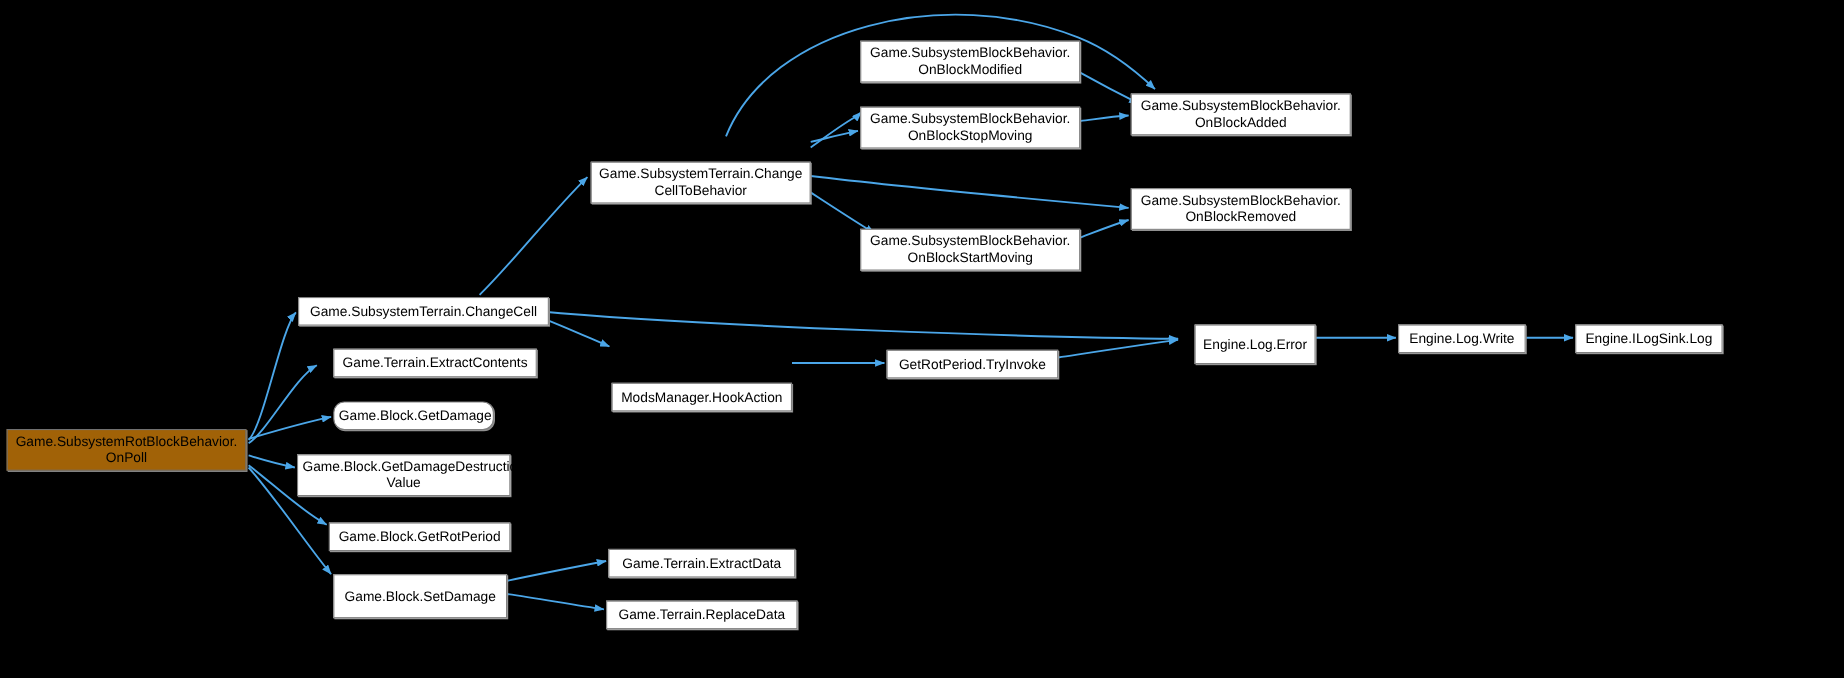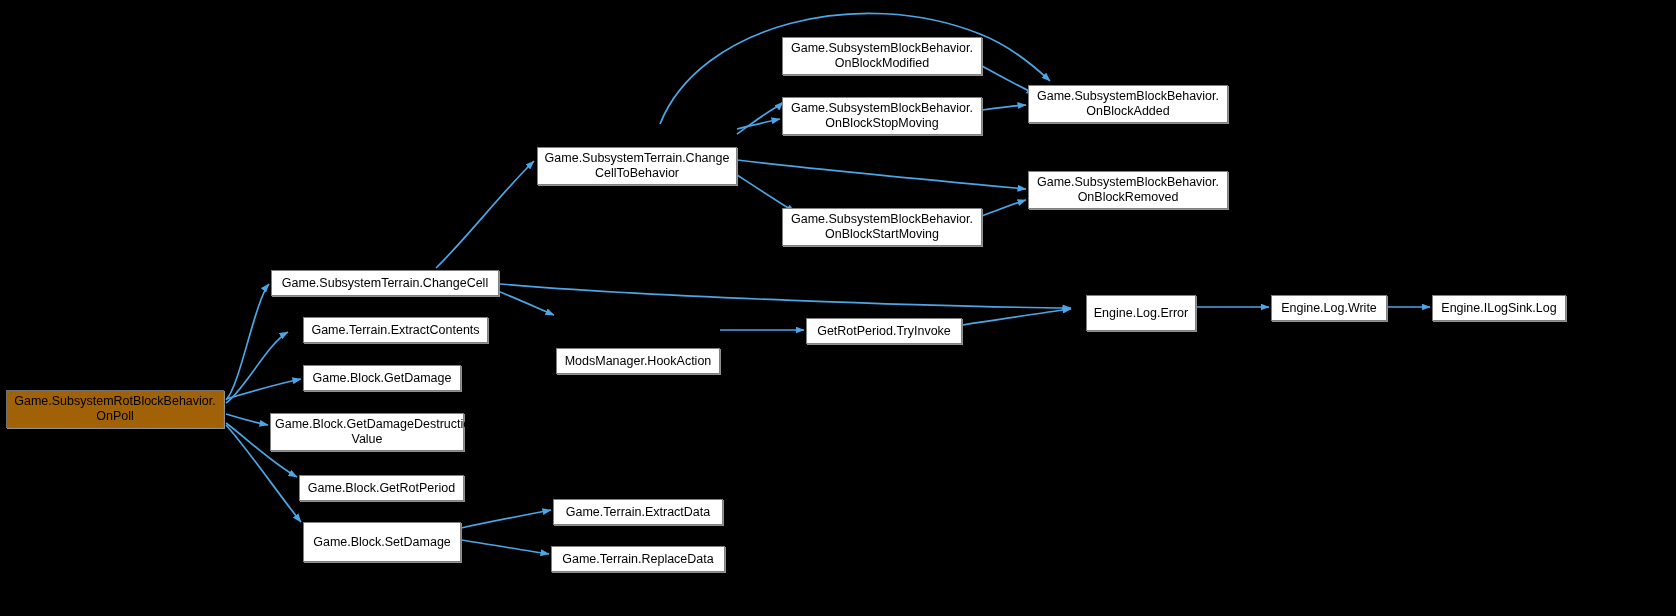--- a/index.html
+++ b/index.html
@@ -94,21 +94,21 @@
       <div class="node root" style="left: 6px; top: 390px; width: 218px; height: 38px;">
         <span class="node-label">Game.SubsystemRotBlockBehavior.
 OnPoll</span>
       </div>
       <div class="node" style="left: 271px; top: 270px; width: 228px; height: 24px;">
         <span class="node-label">Game.SubsystemTerrain.ChangeCell</span>
       </div>
       <div class="node" style="left: 290px; top: 317px; width: 185px; height: 24px; margin-left: 13px;">
         <span class="node-label">Game.Terrain.ExtractContents</span>
       </div>
-      <div class="node" style="left: 303px; top: 365px; width: 158px; height: 24px;">
+      <div class="node" style="left: 303px; top: 365px; width: 146px; height: 24px; border-radius: 10px;">
         <span class="node-label">Game.Block.GetDamage</span>
       </div>
       <div class="node" style="left: 270px; top: 413px; width: 194px; height: 38px;">
         <span class="node-label">Game.Block.GetDamageDestruction
 Value</span>
       </div>
       <div class="node" style="left: 299px; top: 475px; width: 165px; height: 24px;">
         <span class="node-label">Game.Block.GetRotPeriod</span>
       </div>
       <div class="node" style="left: 303px; top: 522px; width: 158px; height: 40px;">

